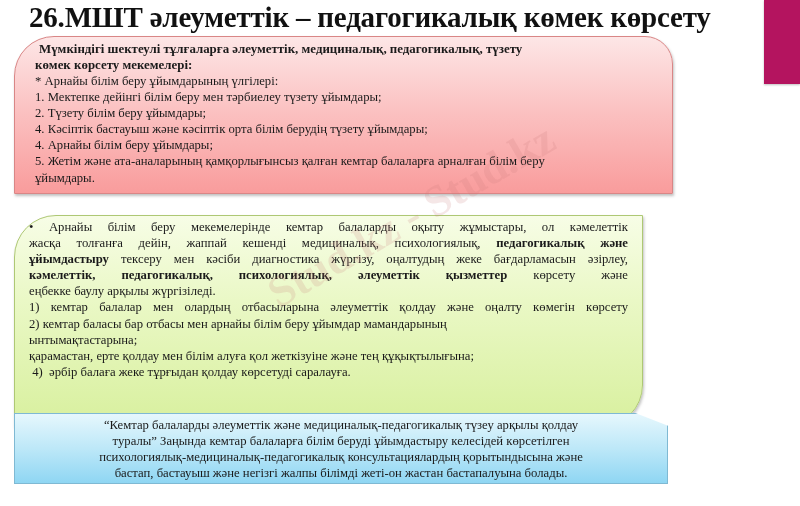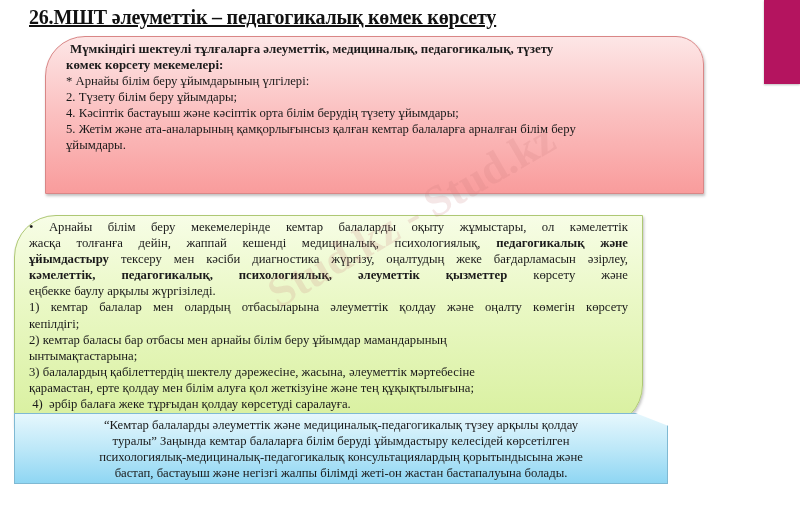--- a/index.html
+++ b/index.html
@@ -7,36 +7,34 @@
     body { position: relative; font-family: "Liberation Serif", "DejaVu Serif", serif; color: #1a1a1a; }
 
     .accent-bar {
       position: absolute; left: 764px; top: 0; width: 36px; height: 84px;
       background: #b4145f;
       box-shadow: 0 1px 2px rgba(0,0,0,0.25);
     }
     .title {
       position: absolute; left: 29px; top: 2px; width: 720px; height: 34px;
       font-family: "Liberation Serif", "DejaVu Serif", serif;
-      font-weight: bold; font-size: 20px; line-height: 30px; letter-spacing: -0.2px;
+      font-weight: bold; font-size: 29px; line-height: 30px; letter-spacing: -0.2px;
       color: #111;
       white-space: nowrap;
-      text-decoration: underline;
     }
 
     .box { position: absolute; font-size: 12.7px; line-height: 16.1px; }
 
     .box-pink {
       left: 14px; top: 36px; width: 659px; height: 158px;
       background: linear-gradient(to bottom, #fde6e6 0%, #fbc3c3 45%, #f99c9c 100%);
       border: 1px solid #d98686;
       border-radius: 40px 28px 0 0;
       padding: 4px 12px 0 20px;
       box-shadow: 1px 2px 3px rgba(0,0,0,0.25);
-      margin-left: 31px;
     }
     .box-pink .heading { font-weight: bold; font-size: 12.9px; line-height: 16px; }
     .box-pink .heading .h1 { padding-left: 4px; display: block; }
     .box-pink .line { display: block; white-space: nowrap; }
 
     .box-green {
       left: 14px; top: 215px; width: 629px; height: 212px;
       background: linear-gradient(to bottom, #f7fde6 0%, #eaf8c6 40%, #d8f09e 100%);
       border: 1px solid #aec874;
       border-radius: 42px 0 42px 0;
@@ -70,37 +68,37 @@
 <div class="accent-bar"></div>
 
 <div class="title">26.МШТ әлеуметтік – педагогикалық көмек көрсету</div>
 
 <div class="box box-pink">
   <div class="heading">
     <span class="h1">Мүмкіндігі шектеулі тұлғаларға әлеуметтік, медициналық, педагогикалық, түзету</span>
     <span class="line">көмек көрсету мекемелері:</span>
   </div>
   <span class="line">* Арнайы білім беру ұйымдарының үлгілері:</span>
+  <span class="line">1. Мектепке дейінгі білім беру мен тәрбиелеу түзету ұйымдары;</span>
   <span class="line">2. Түзету білім беру ұйымдары;</span>
   <span class="line">4. Кәсіптік бастауыш және кәсіптік орта білім берудің түзету ұйымдары;</span>
+  <span class="line">4. Арнайы білім беру ұйымдары;</span>
   <span class="line">5. Жетім және ата-аналарының қамқорлығынсыз қалған кемтар балаларға арналған білім беру</span>
   <span class="line">ұйымдары.</span>
 </div>
 
 <div class="box box-green">
   <span class="jline">• Арнайы білім беру мекемелерінде кемтар балаларды оқыту жұмыстары, ол кәмелеттік</span>
   <span class="jline"><span>жасқа толғанға дейін, жаппай кешенді медициналық, психологиялық, </span><b>педагогикалық және</b></span>
   <span class="jline"><b>ұйымдастыру</b><span> тексеру мен кәсіби диагностика жүргізу, оңалтудың жеке бағдарламасын әзірлеу,</span></span>
   <span class="jline"><b>кәмелеттік, педагогикалық, психологиялық, әлеуметтік қызметтер</b><span> көрсету және</span></span>
   <span class="nline">еңбекке баулу арқылы жүргізіледі.</span>
   <span class="jline">1) кемтар балалар мен олардың отбасыларына әлеуметтік қолдау және оңалту көмегін көрсету</span>
-  <span class="nline">кепілдігі;</span>
   <span class="nline">2) кемтар баласы бар отбасы мен арнайы білім беру ұйымдар  мамандарының</span>
   <span class="nline">ынтымақтастарына;</span>
-  <span class="nline">3) балалардың қабілеттердің шектелу дәрежесіне, жасына, әлеуметтік мәртебесіне</span>
   <span class="nline">қарамастан, ерте қолдау мен білім алуға қол  жеткізуіне және тең құқықтылығына;</span>
   <span class="nline" style="white-space: pre;"> 4)  әрбір балаға жеке тұрғыдан қолдау көрсетуді саралауға.</span>
 </div>
 
 <div class="box box-blue">
   <span class="cline">“Кемтар балаларды әлеуметтік және медициналық-педагогикалық түзеу арқылы қолдау</span>
   <span class="cline">туралы” Заңында кемтар балаларға білім беруді ұйымдастыру келесідей көрсетілген</span>
   <span class="cline">психологиялық-медициналық-педагогикалық консультациялардың қорытындысына және</span>
   <span class="cline">бастап, бастауыш және негізгі жалпы білімді жеті-он жастан бастапалуына болады.</span>
 </div>

